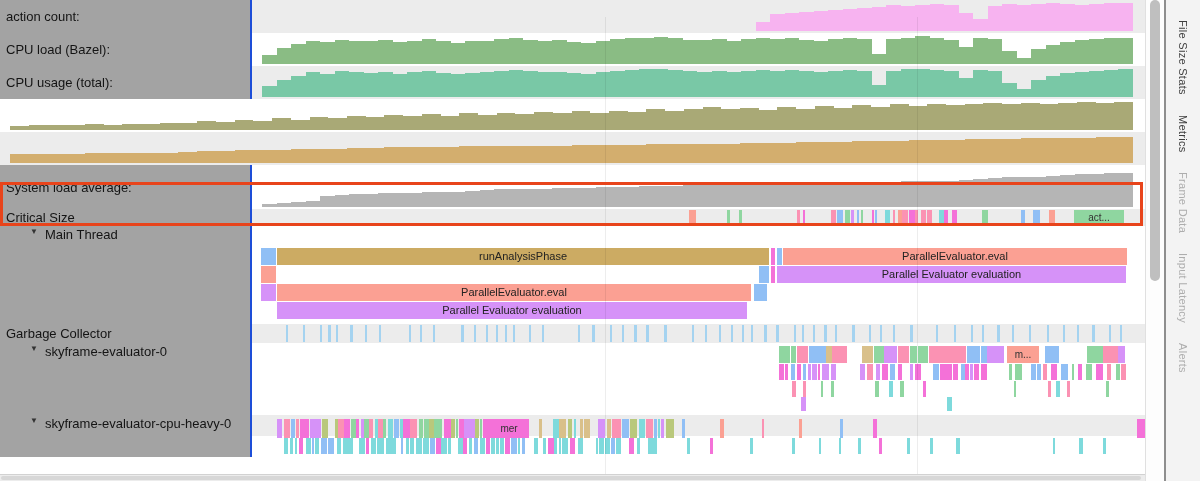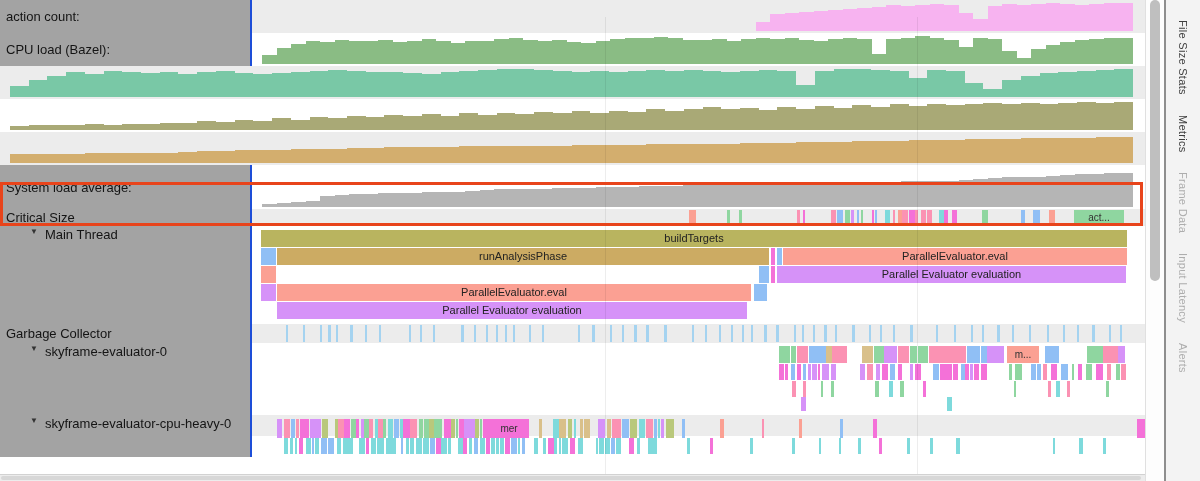--- a/index.html
+++ b/index.html
@@ -188,20 +188,23 @@
             <div style="height: 76%; background: rgb(138, 188, 132);"></div>
             <div style="height: 82%; background: rgb(138, 188, 132);"></div>
             <div style="height: 86%; background: rgb(138, 188, 132);"></div>
             <div style="height: 89%; background: rgb(138, 188, 132);"></div>
             <div style="height: 91%; background: rgb(138, 188, 132);"></div>
           </div>
         </div>
     </div>
 
     <div class="row" style="height:33px">
+      <div class="lbl">
+          <span>CPU usage (total):</span>
+        </div>
       <div class="chart" style="background: rgb(236, 236, 236);">
           <div class="cbars">
             <div style="height: 38%; background: rgb(121, 200, 166);"></div>
             <div style="height: 60%; background: rgb(121, 200, 166);"></div>
             <div style="height: 73%; background: rgb(121, 200, 166);"></div>
             <div style="height: 85%; background: rgb(121, 200, 166);"></div>
             <div style="height: 80%; background: rgb(121, 200, 166);"></div>
             <div style="height: 88%; background: rgb(121, 200, 166);"></div>
             <div style="height: 85%; background: rgb(121, 200, 166);"></div>
             <div style="height: 82%; background: rgb(121, 200, 166);"></div>
@@ -501,21 +504,20 @@
           <div class="lbox" style="left: 822px; width: 50px; top: 1px; height: 15px; background: rgb(143, 214, 160); line-height: 15px;">act...</div>
         </div>
     </div>
 
     <div class="row" style="height:98px">
       <div class="lbl top">
         <span class="tri2">▼</span>
         <span>Main Thread</span>
       </div>
       <div class="chart" style="background:#fff">
-          <div class="tbar" style="left: 9px; width: 866px; top: 4px; background: rgb(185, 180, 95);">buildTargets</div>
           <div class="tbar" style="left: 9px; width: 15px; top: 22px; background: rgb(144, 191, 245);"></div>
           <div class="tbar" style="left: 25px; width: 492px; top: 22px; background: rgb(204, 171, 99);">runAnalysisPhase</div>
           <div class="tbar" style="left: 519px; width: 4px; top: 22px; background: rgb(244, 113, 216);"></div>
           <div class="tbar" style="left: 525px; width: 5px; top: 22px; background: rgb(144, 191, 245);"></div>
           <div class="tbar" style="left: 531px; width: 344px; top: 22px; background: rgb(251, 160, 147);">ParallelEvaluator.eval</div>
           <div class="tbar" style="left: 9px; width: 15px; top: 40px; background: rgb(251, 160, 147);"></div>
           <div class="tbar" style="left: 507px; width: 10px; top: 40px; background: rgb(144, 191, 245);"></div>
           <div class="tbar" style="left: 519px; width: 4px; top: 40px; background: rgb(244, 113, 216);"></div>
           <div class="tbar" style="left: 525px; width: 349px; top: 40px; background: rgb(214, 146, 248);">Parallel Evaluator evaluation</div>
           <div class="tbar" style="left: 9px; width: 15px; top: 58px; background: rgb(214, 146, 248);"></div>

